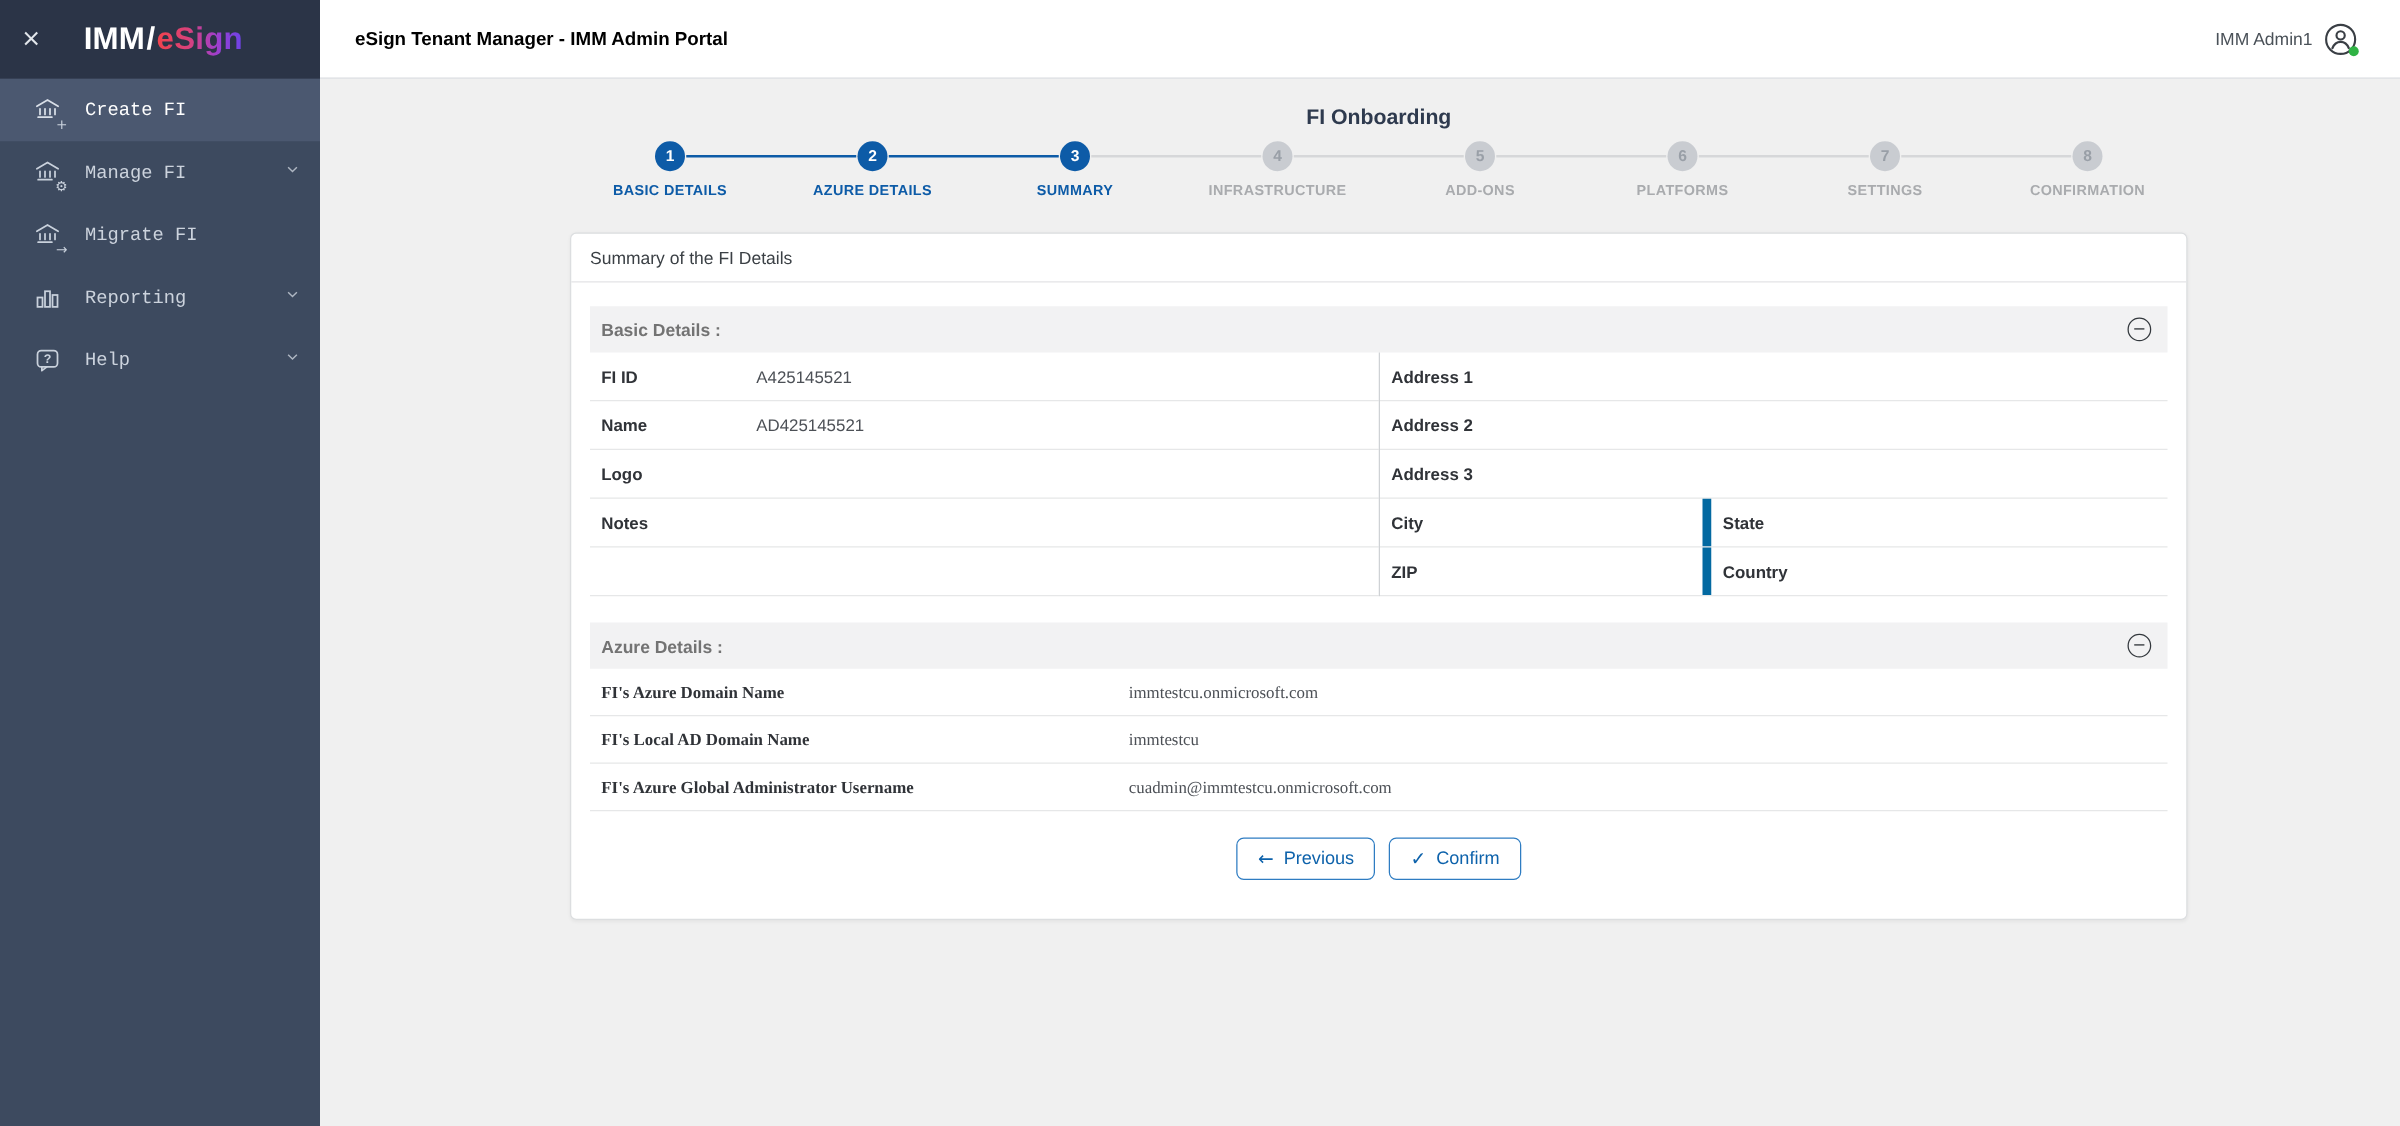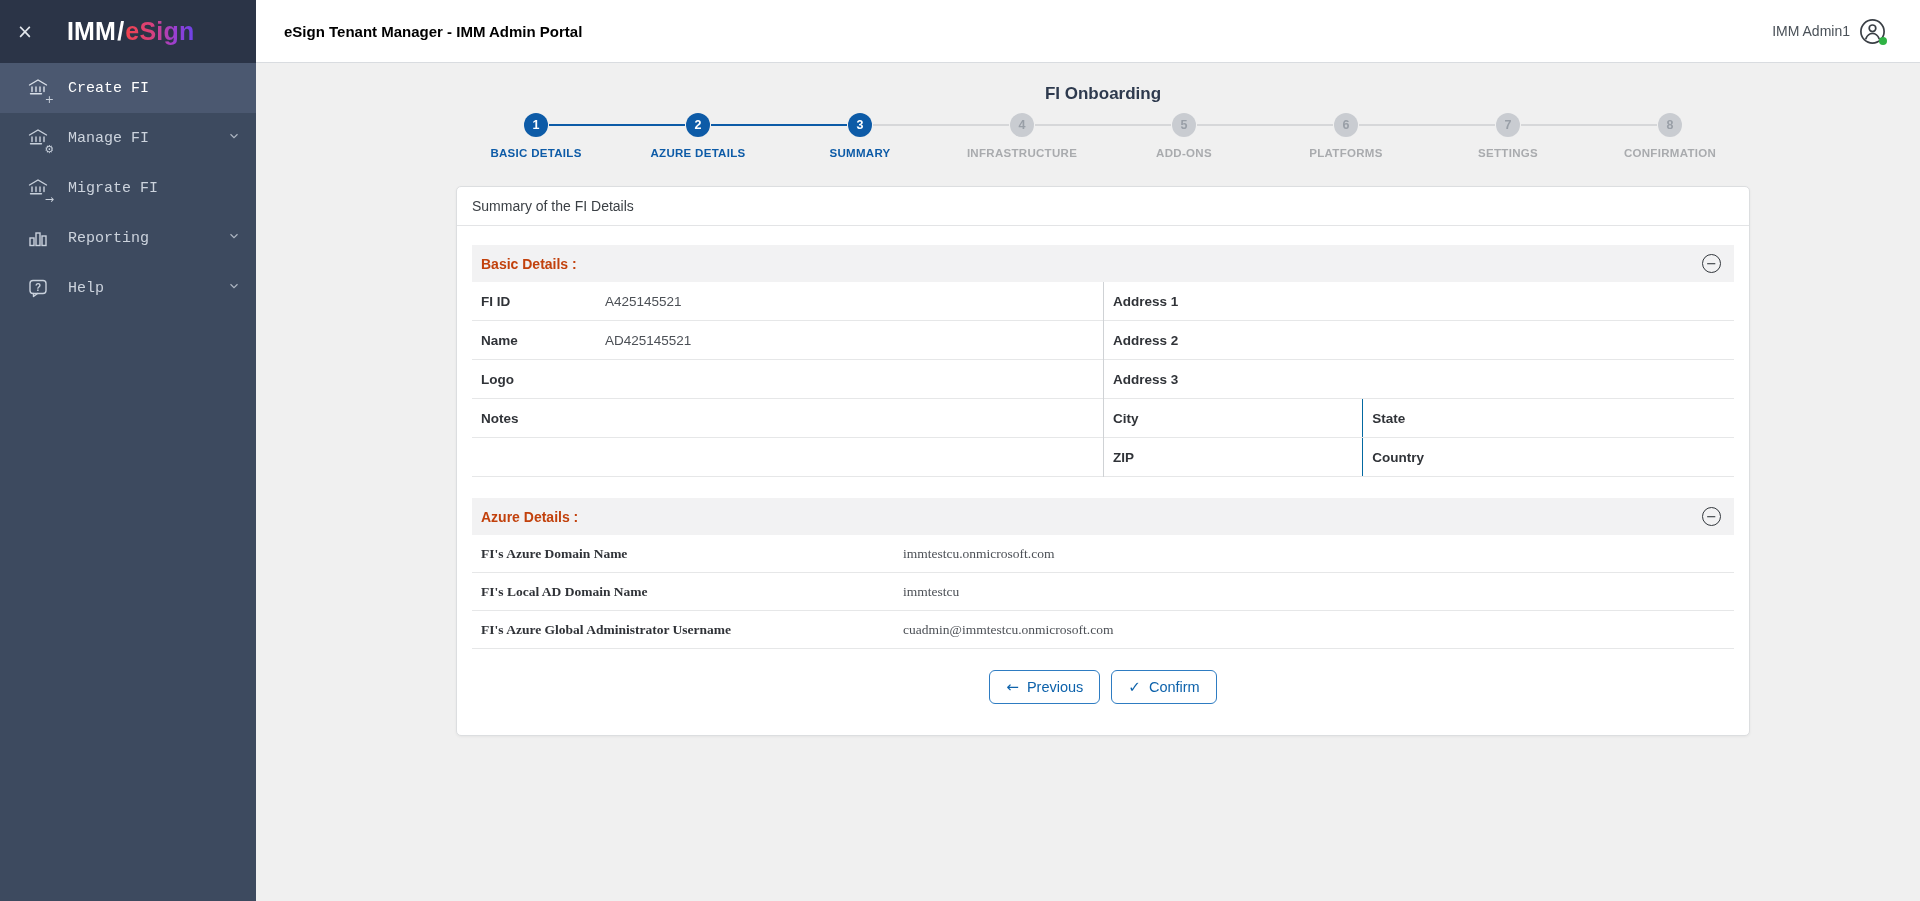--- a/index.html
+++ b/index.html
@@ -51,36 +51,36 @@
   .step.pending .step-label { color:#a9abae; }
 
   
   .card { width:1294px; margin:27px auto 0; background:#fff; border:1px solid #dcdee0; border-radius:5px;
           box-shadow:0 1px 3px rgba(0,0,0,.05); }
   .card-title { padding:11px 15px; font-size:14px; color:#3b4045; border-bottom:1px solid #e3e4e6; }
   .card-body { padding:19px 15px 31px; }
 
   .section-bar { background:#f2f2f3; height:37px; display:flex; align-items:center;
                  justify-content:space-between; padding:0 13px 0 9px; }
-  .section-heading { color:#c2410c; font-weight:bold; font-size:14px; }
+  .section-heading { color:#737373; font-weight:bold; font-size:14px; }
   .collapse-btn { width:19px; height:19px; border:1px solid #33383d; border-radius:50%; background:transparent;
                   color:#33383d; font-size:13px; line-height:16px; text-align:center; cursor:pointer;
                   font-family:"DejaVu Sans",sans-serif; }
 
   .basic-grid { display:flex; }
   .bhalf { width:50%; }
   .bhalf.right { border-left:1px solid #cfd2d5; }
   .brow { height:39px; display:flex; align-items:center; border-bottom:1px solid #e6e7e8; }
   .blabel { width:133px; padding-left:9px; flex-shrink:0; font-weight:bold; font-size:13.5px; color:#303338; }
   .bvalue { font-size:13.5px; color:#4c5056; }
   .rrow { height:39px; display:flex; align-items:stretch; border-bottom:1px solid #e6e7e8; }
   .rcell { display:flex; align-items:center; padding-left:9px; font-weight:bold; font-size:13.5px; color:#303338; }
   .rcell.full { width:100%; }
   .rcell.c1 { width:41%; }
-  .rcell.c2 { width:59%; border-left:1px solid #0369a1;text-align:right; }
+  .rcell.c2 { width:59%; border-left:7px solid #0369a1;text-align:right; }
 
   .azure-section { margin-top:21px; }
   .arow { height:38px; display:flex; align-items:center; border-bottom:1px solid #e6e7e8;font-family:Liberation Serif, serif; }
   .alabel { width:431px; padding-left:9px; flex-shrink:0; font-weight:bold; font-size:13.5px; color:#303338; }
   .avalue { font-size:13.5px; color:#4c5056; }
 
   .actions { display:flex; justify-content:center; gap:11px; margin-top:21px; }
   .btn { display:inline-flex; align-items:center; gap:8px; height:34px; padding:0 16px; background:#fff;
          border:1px solid #2e7cc2; border-radius:6px; color:#0d62ab; font-size:14.5px; cursor:pointer;
          font-family:inherit; }

